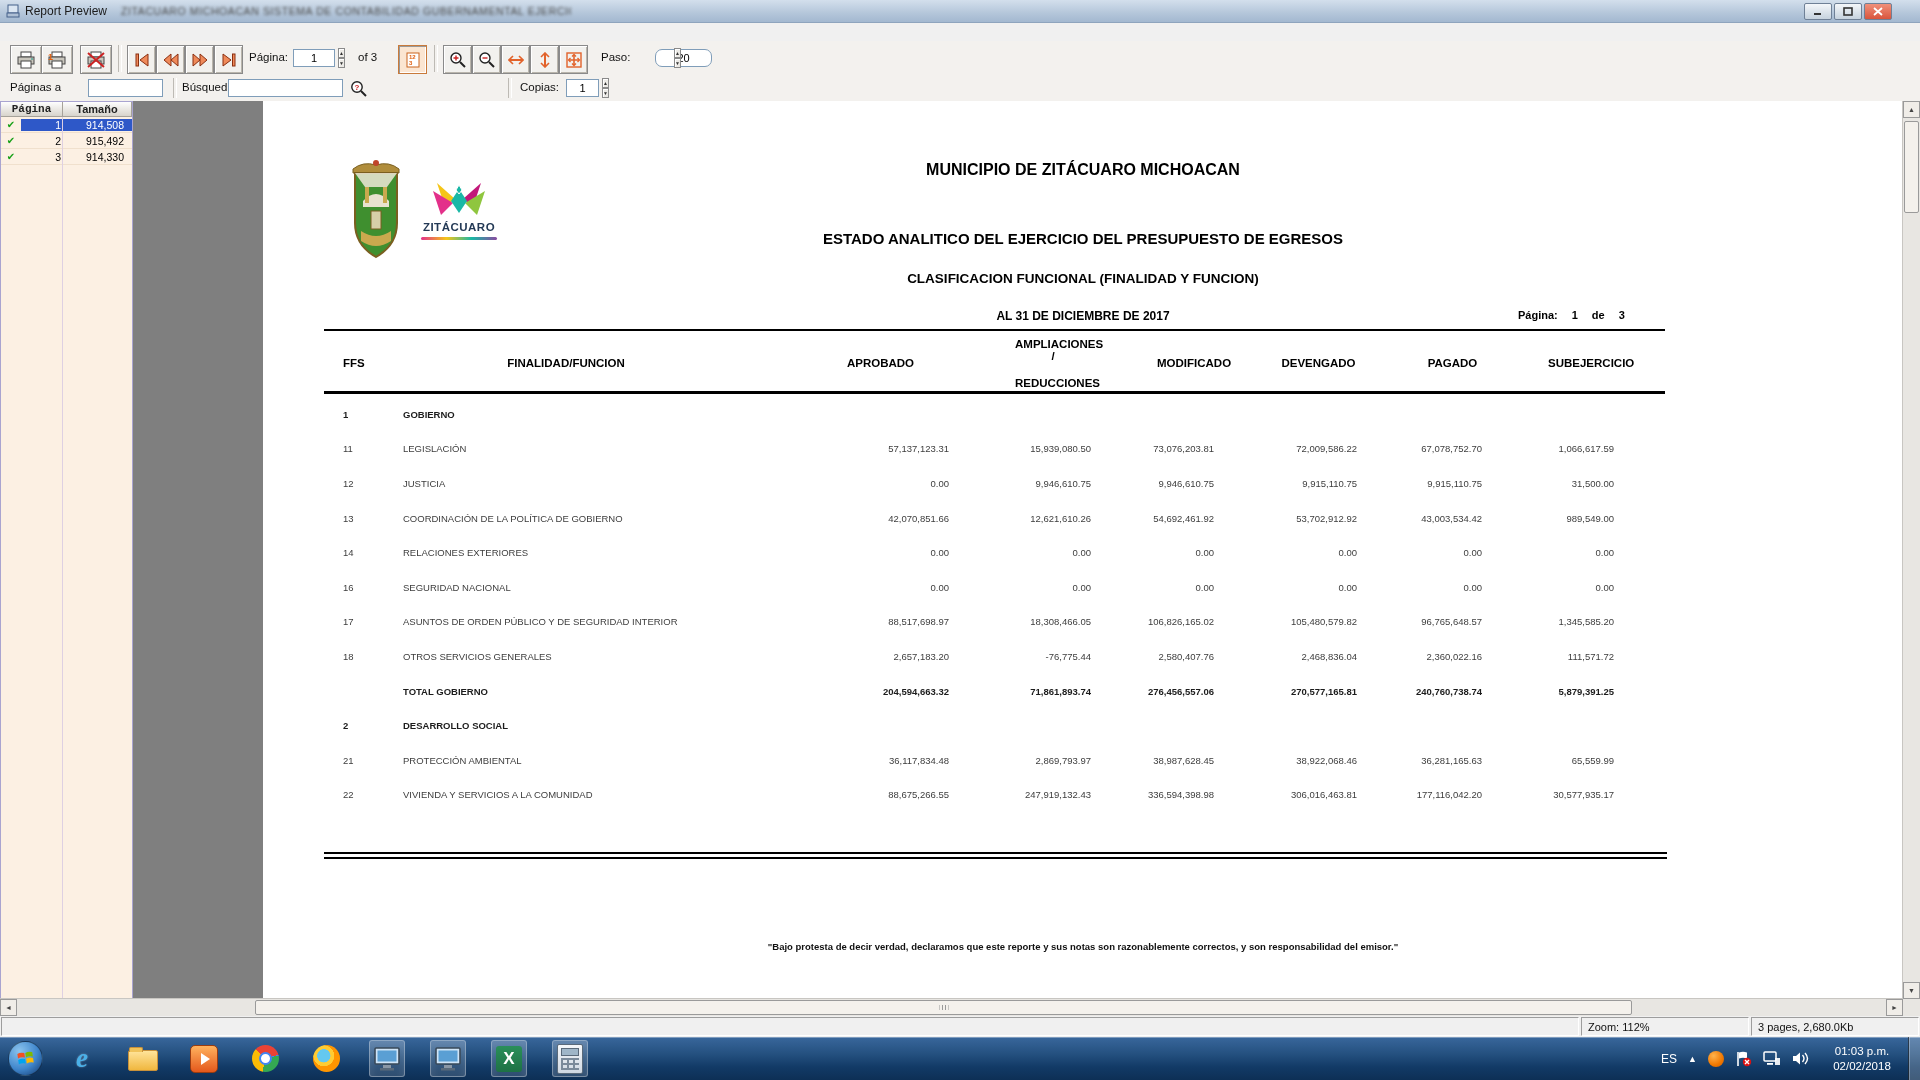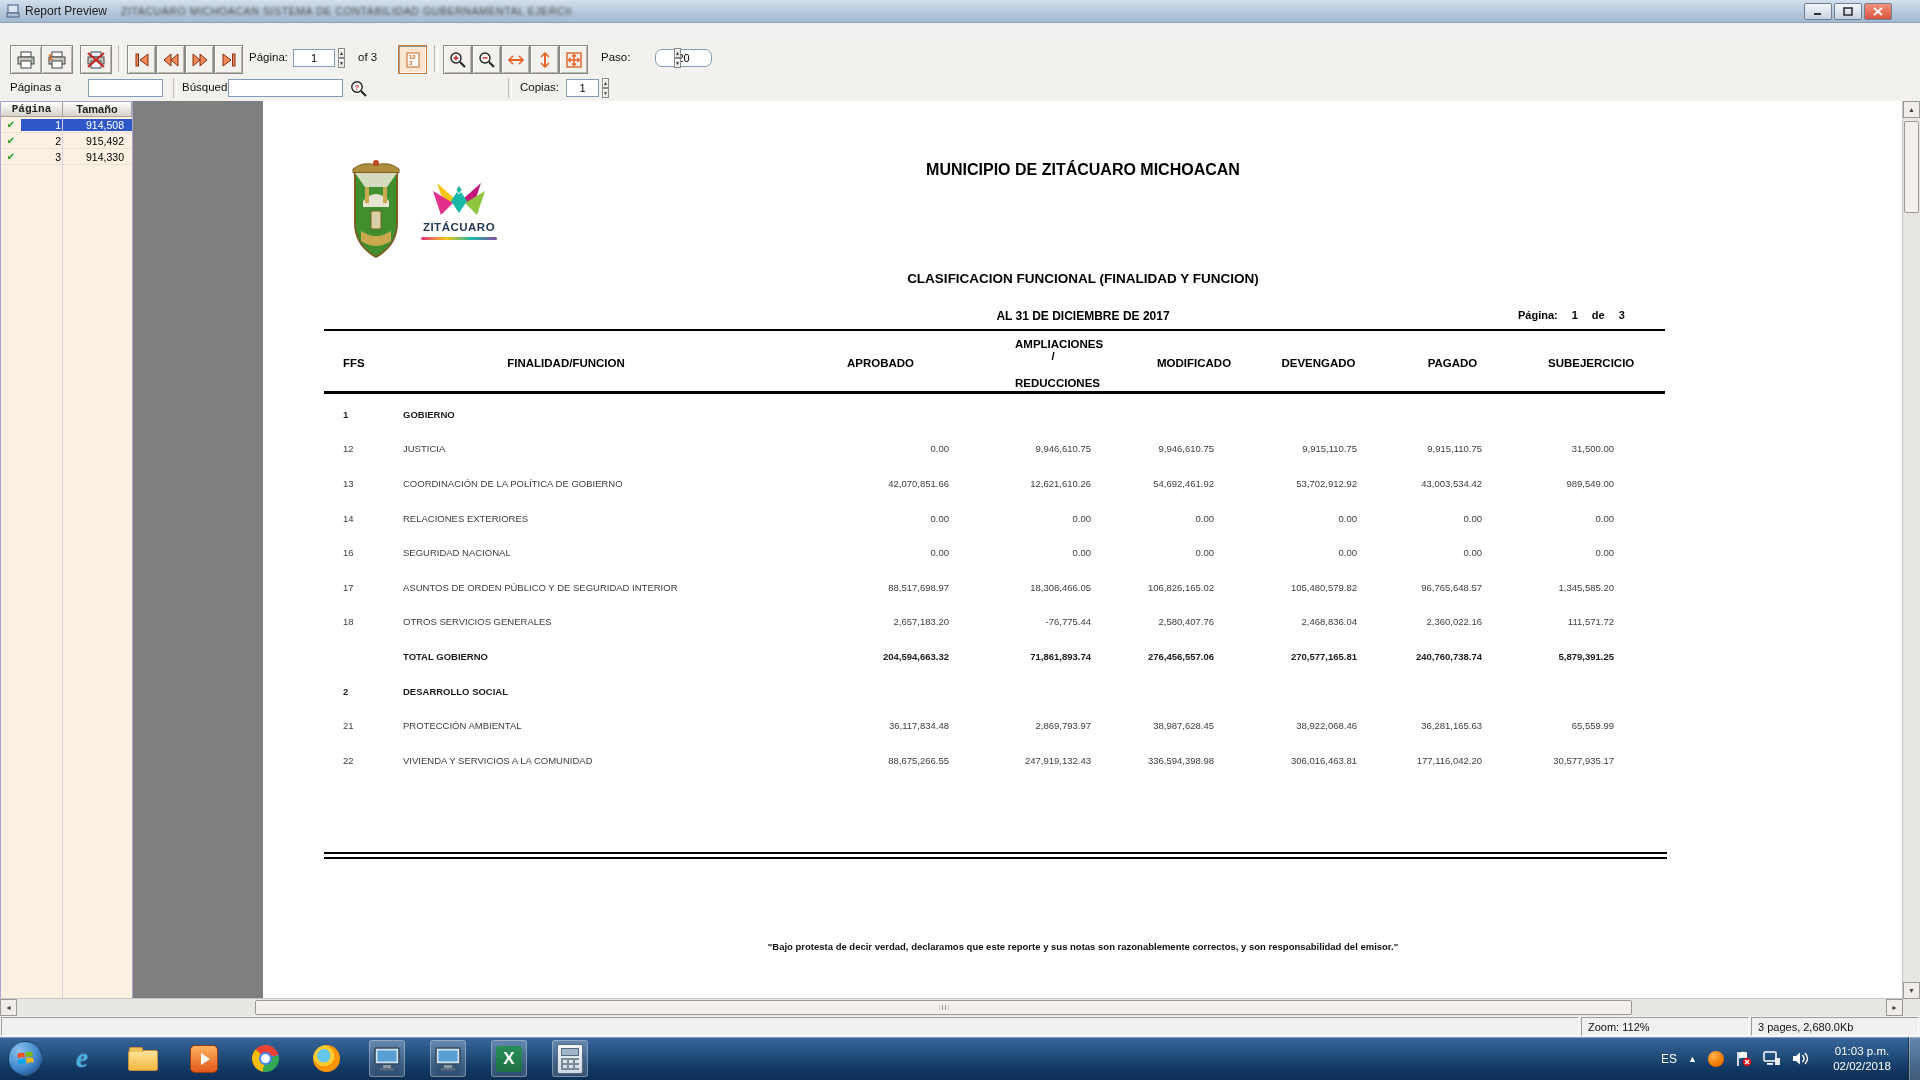--- a/index.html
+++ b/index.html
@@ -329,20 +329,21 @@
           <path d="M2 10 L22 22 L10 34 Z" fill="#e3308a"></path>
           <path d="M50 2 L32 18 L42 26 Z" fill="#c2187a"></path>
           <path d="M54 10 L34 22 L46 34 Z" fill="#8fc63f"></path>
           <path d="M28 8 L36 20 L28 32 L20 20 Z" fill="#19b8a6"></path>
           <path d="M28 4 L31 9 L28 13 L25 9 Z" fill="#19b8a6" stroke="#fff"></path>
         </svg>
         <div class="bflyname">ZITÁCUARO</div>
         <div class="bflytag"></div>
 
         <div class="rtitle t1">MUNICIPIO DE ZITÁCUARO MICHOACAN</div>
+        <div class="rtitle t2">ESTADO ANALITICO DEL EJERCICIO DEL PRESUPUESTO DE EGRESOS</div>
         <div class="rtitle t3">CLASIFICACION FUNCIONAL (FINALIDAD Y FUNCION)</div>
         <div class="rtitle t4">AL 31 DE DICIEMBRE DE 2017</div>
 
         <div class="pgline">
           <span>Página:</span>
           <span>1</span>
           <span>de</span>
           <span>3</span>
         </div>
 
@@ -367,20 +368,30 @@
         <div class="tbody" id="tbody">
             <div class="trow bold">
               <span class="c w-ffs">1</span>
               <span class="c w-name">GOBIERNO</span>
               <span class="c num w-v0"></span>
               <span class="c num w-v1"></span>
               <span class="c num w-v2"></span>
               <span class="c num w-v3"></span>
               <span class="c num w-v4"></span>
               <span class="c num w-v5"></span>
+            </div>
+            <div class="trow">
+              <span class="c w-ffs">11</span>
+              <span class="c w-name">LEGISLACIÓN</span>
+              <span class="c num w-v0">57,137,123.31</span>
+              <span class="c num w-v1">15,939,080.50</span>
+              <span class="c num w-v2">73,076,203.81</span>
+              <span class="c num w-v3">72,009,586.22</span>
+              <span class="c num w-v4">67,078,752.70</span>
+              <span class="c num w-v5">1,066,617.59</span>
             </div>
             <div class="trow">
               <span class="c w-ffs">12</span>
               <span class="c w-name">JUSTICIA</span>
               <span class="c num w-v0">0.00</span>
               <span class="c num w-v1">9,946,610.75</span>
               <span class="c num w-v2">9,946,610.75</span>
               <span class="c num w-v3">9,915,110.75</span>
               <span class="c num w-v4">9,915,110.75</span>
               <span class="c num w-v5">31,500.00</span>

